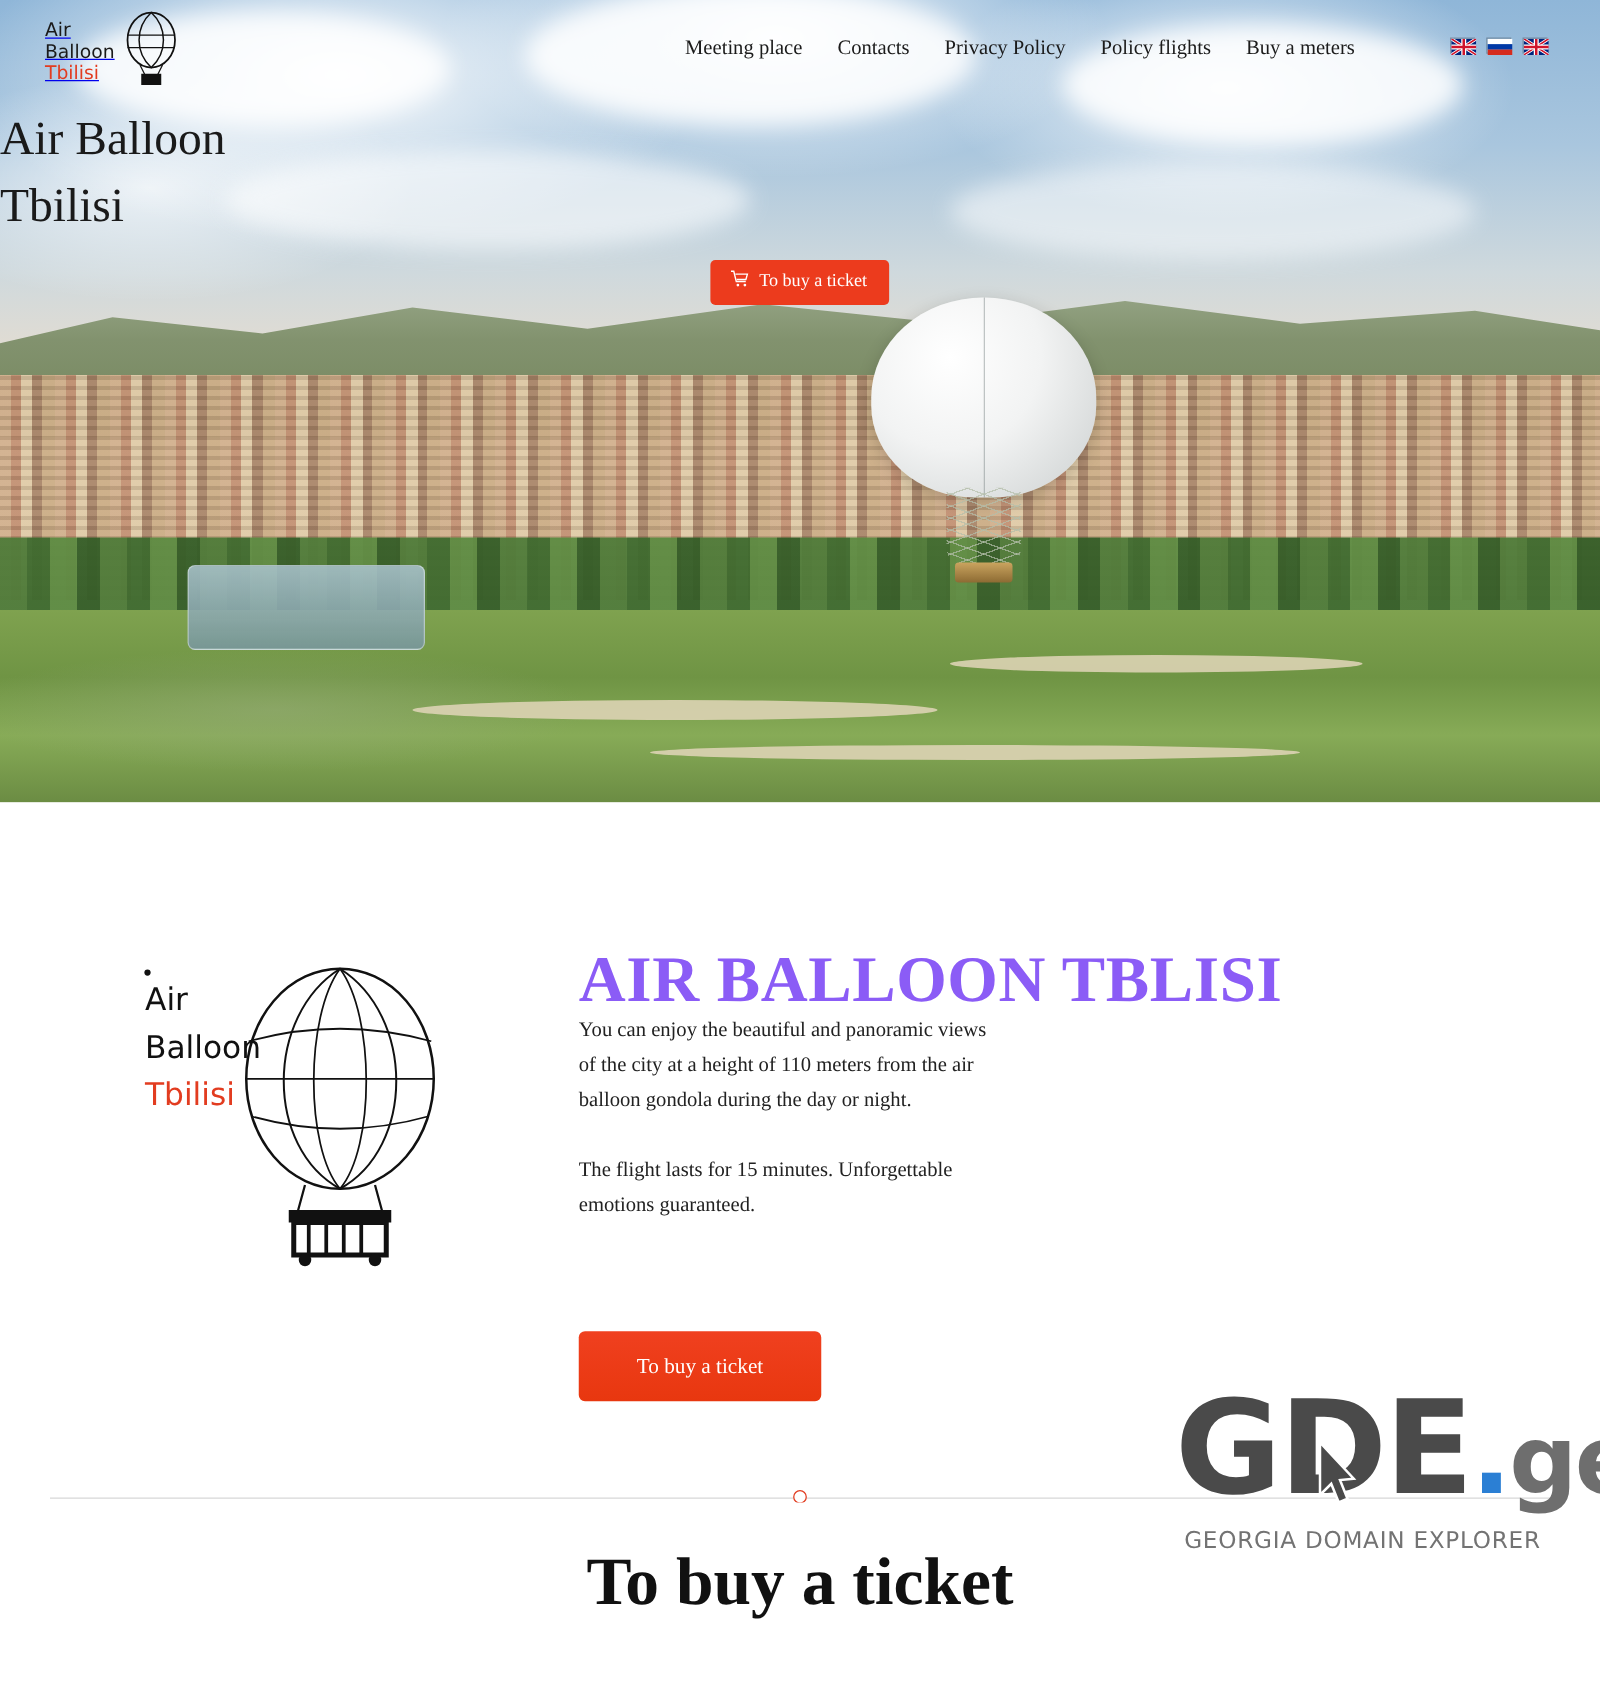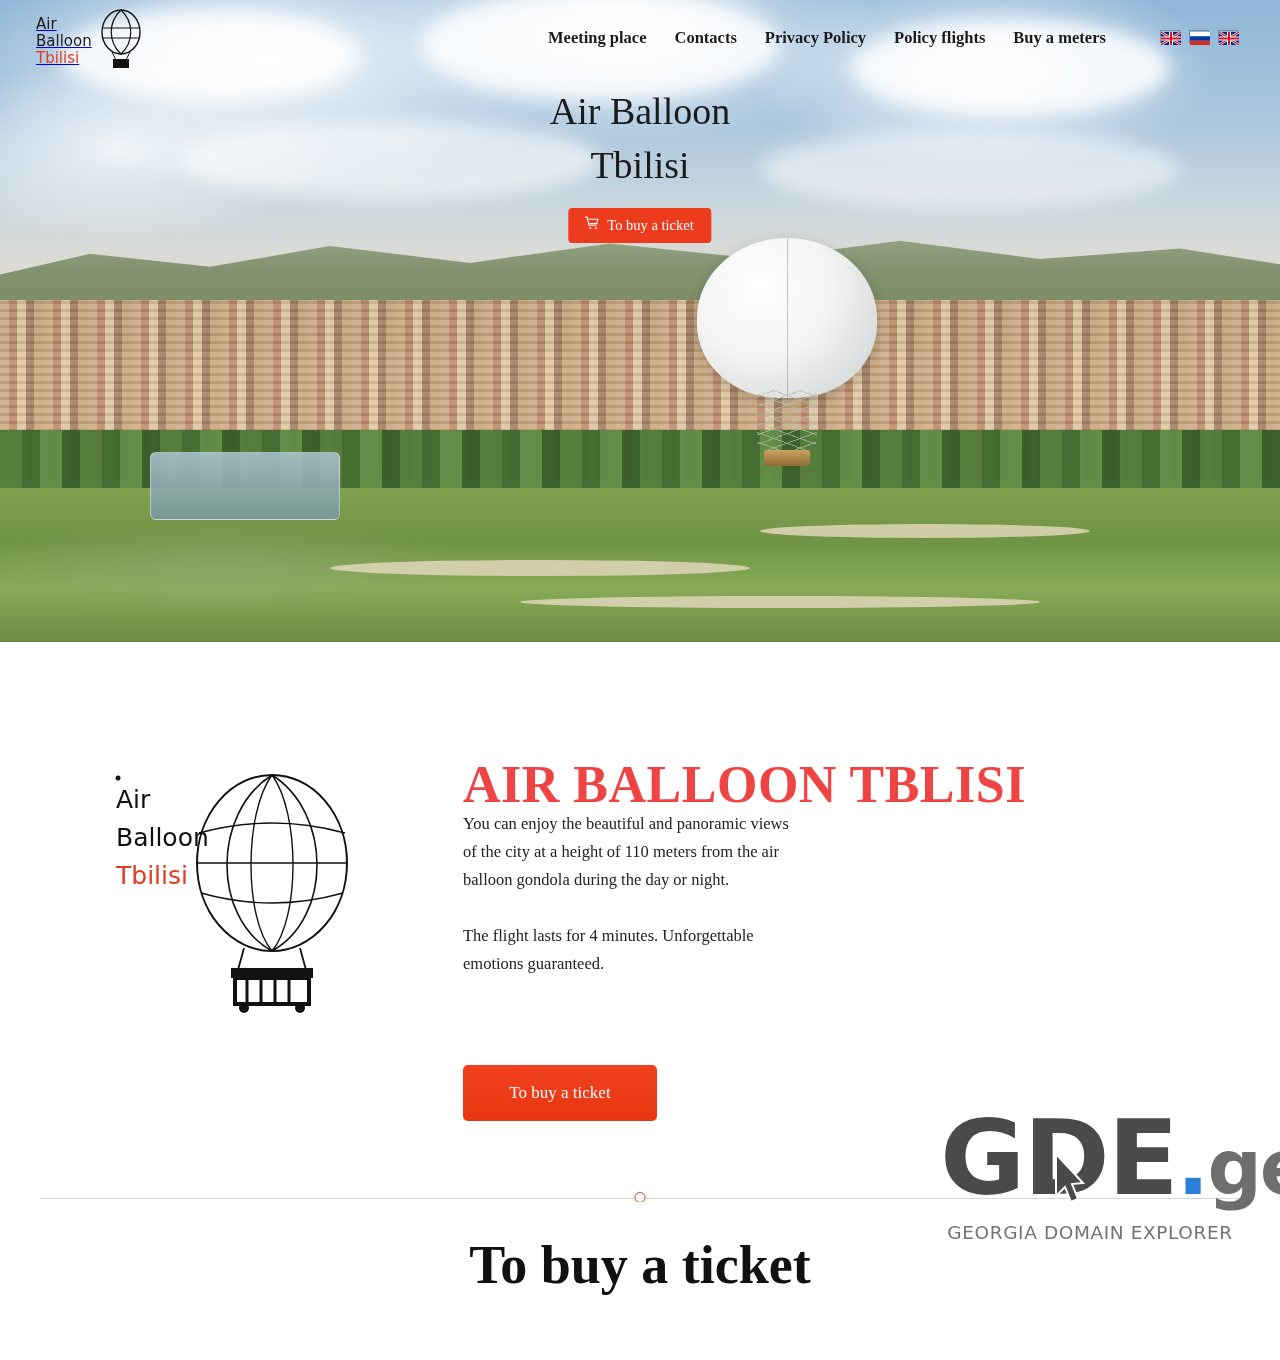--- a/index.html
+++ b/index.html
@@ -150,42 +150,42 @@
   .nav-links {
     position: absolute;
     left: 548px; top: 28px;
     display: flex;
     align-items: center;
     gap: 28px;
   }
   .nav-links a {
     color: #1b1b1b;
     font-family: "Liberation Serif", serif;
-    font-weight: bold;
+    font-weight: normal;
     font-size: 16.5px;
     text-decoration: none;
     white-space: nowrap;
   }
   .flags {
     position: absolute;
     right: 42px; top: 30px;
     display: flex;
     gap: 9px;
     align-items: center;
   }
   .flag {
     width: 20px; height: 13px;
     display: block;
     border: 1px solid rgba(0,0,0,.25);
   }
 
   .hero-title {
     position: absolute;
     top: 84px; left: 0; right: 0;
-    text-align: center;
+    text-align: left;
     font-size: 38px;
     line-height: 54px;
     color: #1a1a1a;
     font-family: "Liberation Serif", serif;
     z-index: 15;
   }
   .hero-btn {
     position: absolute;
     top: 208px; left: 50%;
     transform: translateX(-50%);
@@ -219,21 +219,21 @@
     position: absolute;
     font-family: "DejaVu Sans", sans-serif;
     font-size: 25px;
     color: #111;
   }
   .about-title {
     position: absolute;
     left: 463px; top: 78px;
     font-size: 52px;
     letter-spacing: .5px;
-    color: #ef4444;
+    color: #8b5cf6;
     white-space: nowrap;
   }
   .cols {
     position: absolute;
     top: 168px;
     left: 463px;
     width: 738px;
     display: flex;
     gap: 56px;
   }
@@ -447,21 +447,21 @@
     <div class="word" style="left:12px;top:27px;">Air</div>
     <div class="word" style="left:12px;top:65px;">Balloon</div>
     <div class="word" style="left:12px;top:103px;color:#e23c20;">Tbilisi</div>
   </div>
 
   <h1 class="about-title">AIR BALLOON TBLISI</h1>
 
   <div class="cols">
     <div class="col">
       <p>You can enjoy the beautiful and panoramic views of the city at a height of 110 meters from the air balloon gondola during the day or night.</p>
-      <p>The flight lasts for 4 minutes. Unforgettable emotions guaranteed.</p>
+      <p>The flight lasts for 15 minutes. Unforgettable emotions guaranteed.</p>
     </div>
     <div class="col">
     </div>
   </div>
 
   <button class="cta">To buy a ticket</button>
 
   <div class="divider"></div>
   <div class="divider-dot"></div>
 </div>

